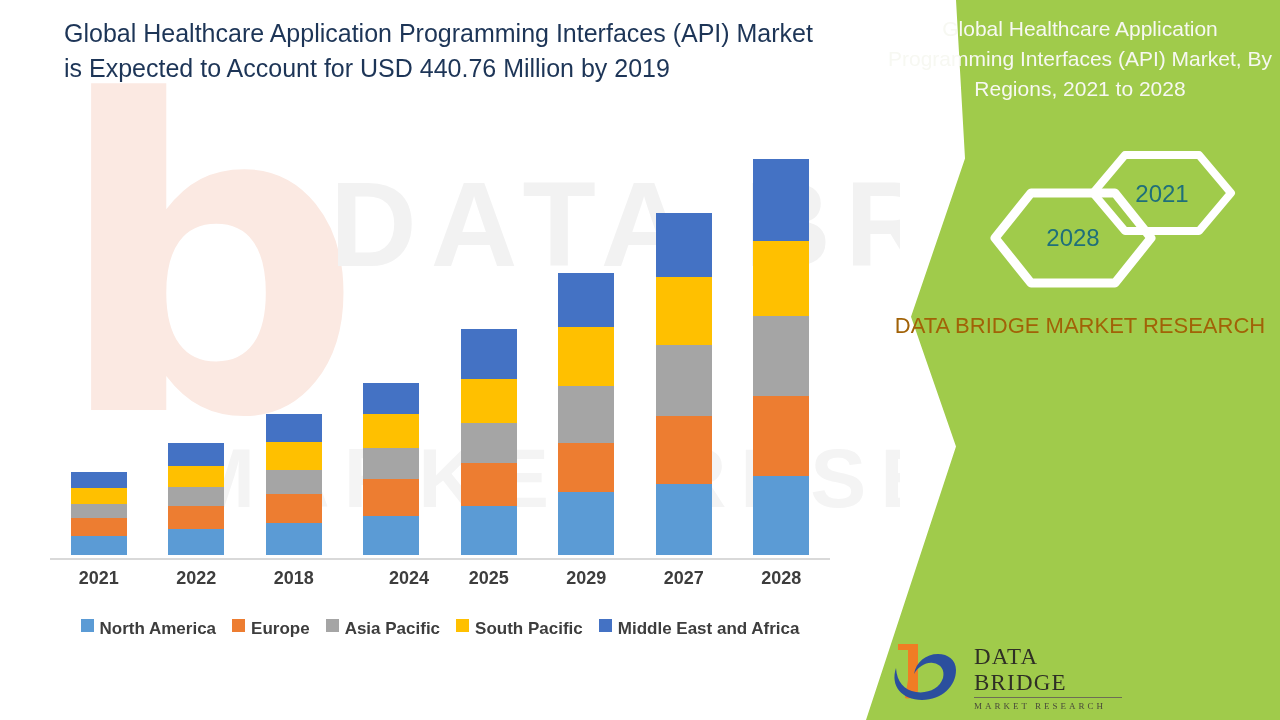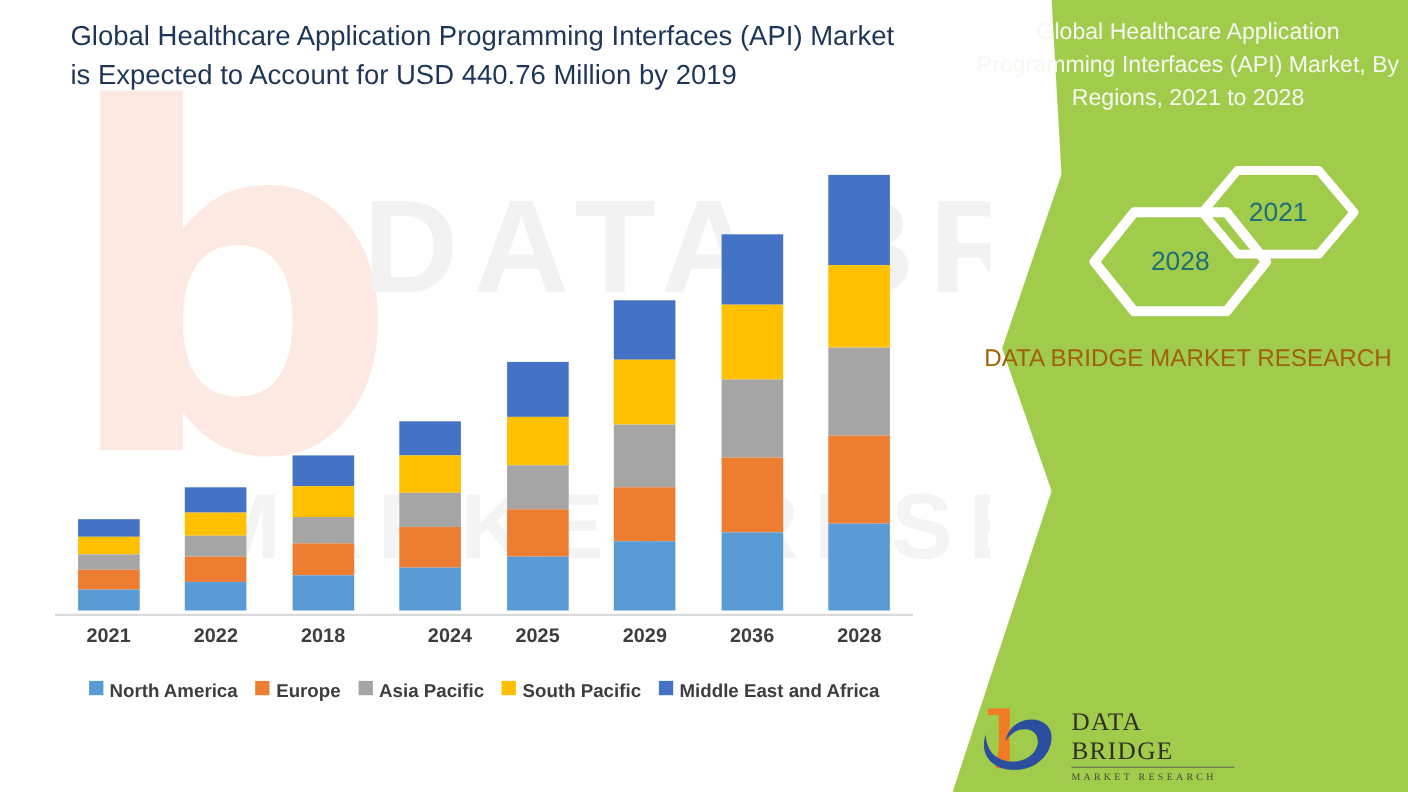--- a/index.html
+++ b/index.html
@@ -171,21 +171,21 @@
     <div id="axis-line"></div>
   </div>
 
   <div id="x-labels">
       <div class="x-label" style="left: 0.75px;">2021</div>
       <div class="x-label" style="left: 98.25px;">2022</div>
       <div class="x-label" style="left: 195.75px;">2018</div>
       <div class="x-label" style="left: 311px;">2024</div>
       <div class="x-label" style="left: 390.75px;">2025</div>
       <div class="x-label" style="left: 488.25px;">2029</div>
-      <div class="x-label" style="left: 585.75px;">2036</div>
+      <div class="x-label" style="left: 585.75px;">2027</div>
       <div class="x-label" style="left: 683.25px;">2028</div>
     </div>
 
   <div id="legend">
       <div class="legend-item">
         <span class="legend-swatch" style="background: rgb(91, 155, 213);"></span>
         <span class="legend-label">North America</span>
       </div>
       <div class="legend-item">
         <span class="legend-swatch" style="background: rgb(237, 125, 49);"></span>

